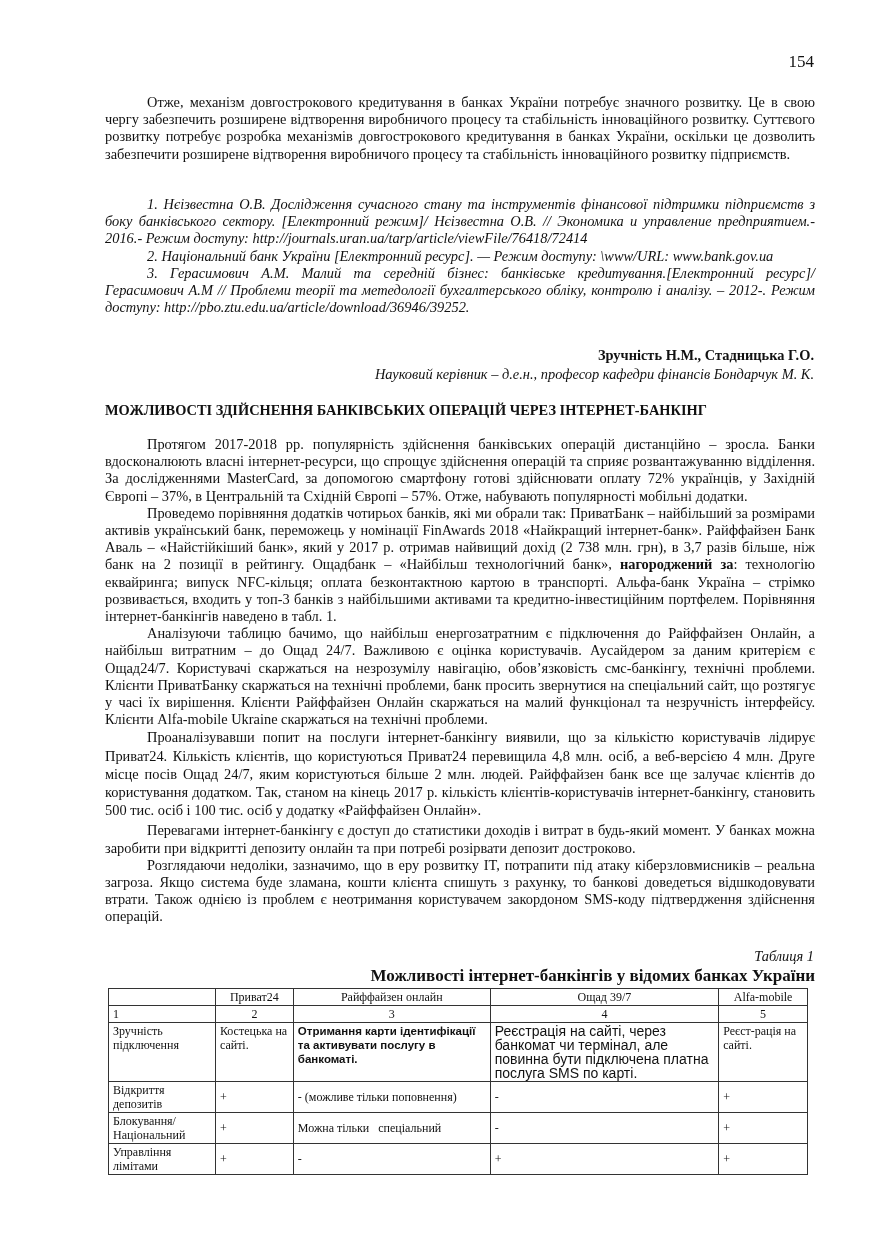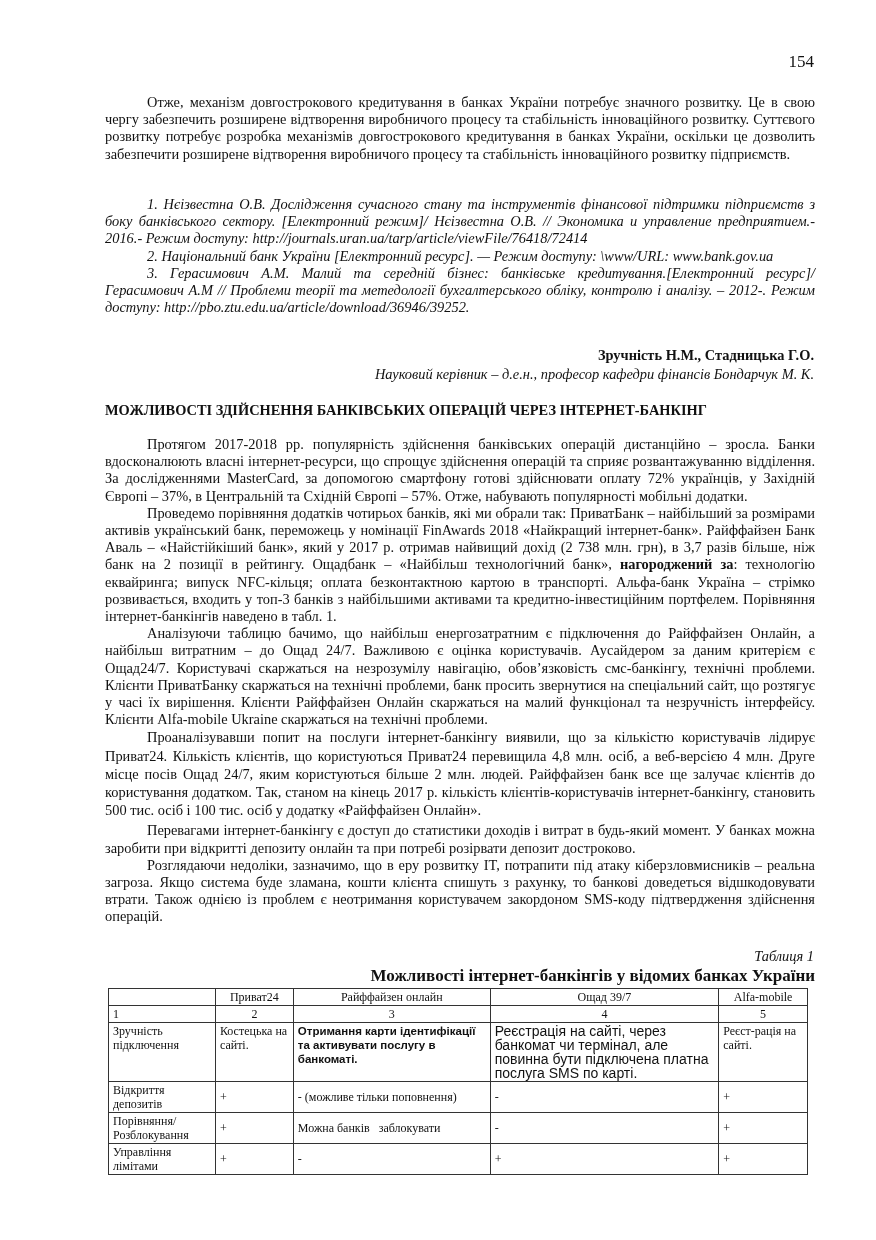--- a/index.html
+++ b/index.html
@@ -88,23 +88,23 @@
     <td>Реєст-рація на сайті.</td>
   </tr>
   <tr style="height:31px;">
     <td>Відкриття депозитів</td>
     <td class="m">+</td>
     <td class="m">- (можливе тільки поповнення)</td>
     <td class="m">-</td>
     <td class="m">+</td>
   </tr>
   <tr style="height:31px;">
-    <td>Порівняння/ Розблокування</td>
+    <td>Блокування/ Національний</td>
     <td class="m">+</td>
-    <td class="m" style="white-space:pre;">Можна банків   заблокувати</td>
+    <td class="m" style="white-space:pre;">Можна тільки   спеціальний</td>
     <td class="m">-</td>
     <td class="m">+</td>
   </tr>
   <tr style="height:31px;">
     <td>Управління лімітами</td>
     <td class="m">+</td>
     <td class="m">-</td>
     <td class="m">+</td>
     <td class="m">+</td>
   </tr>

